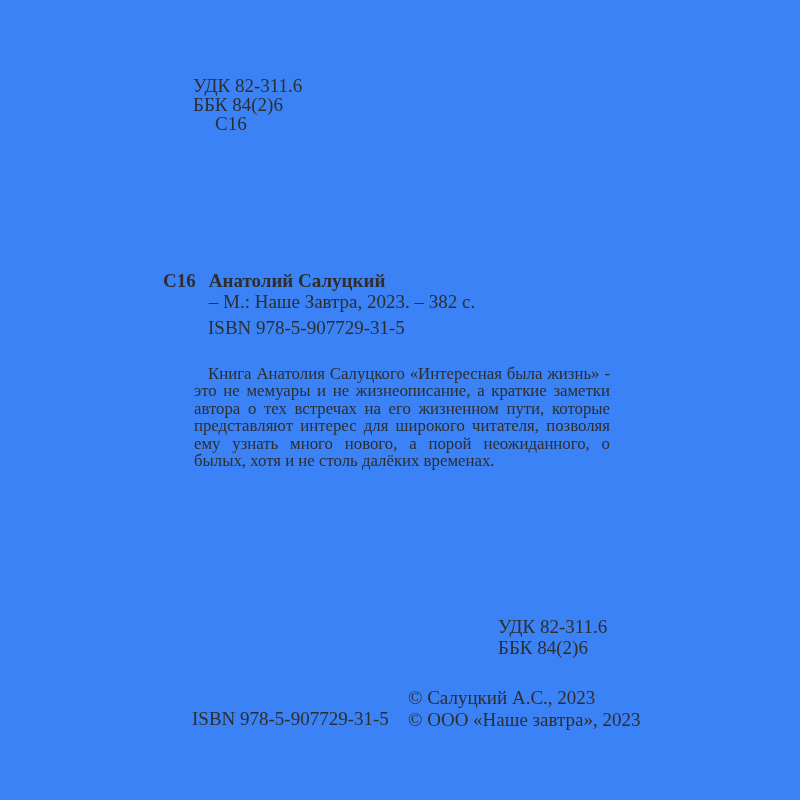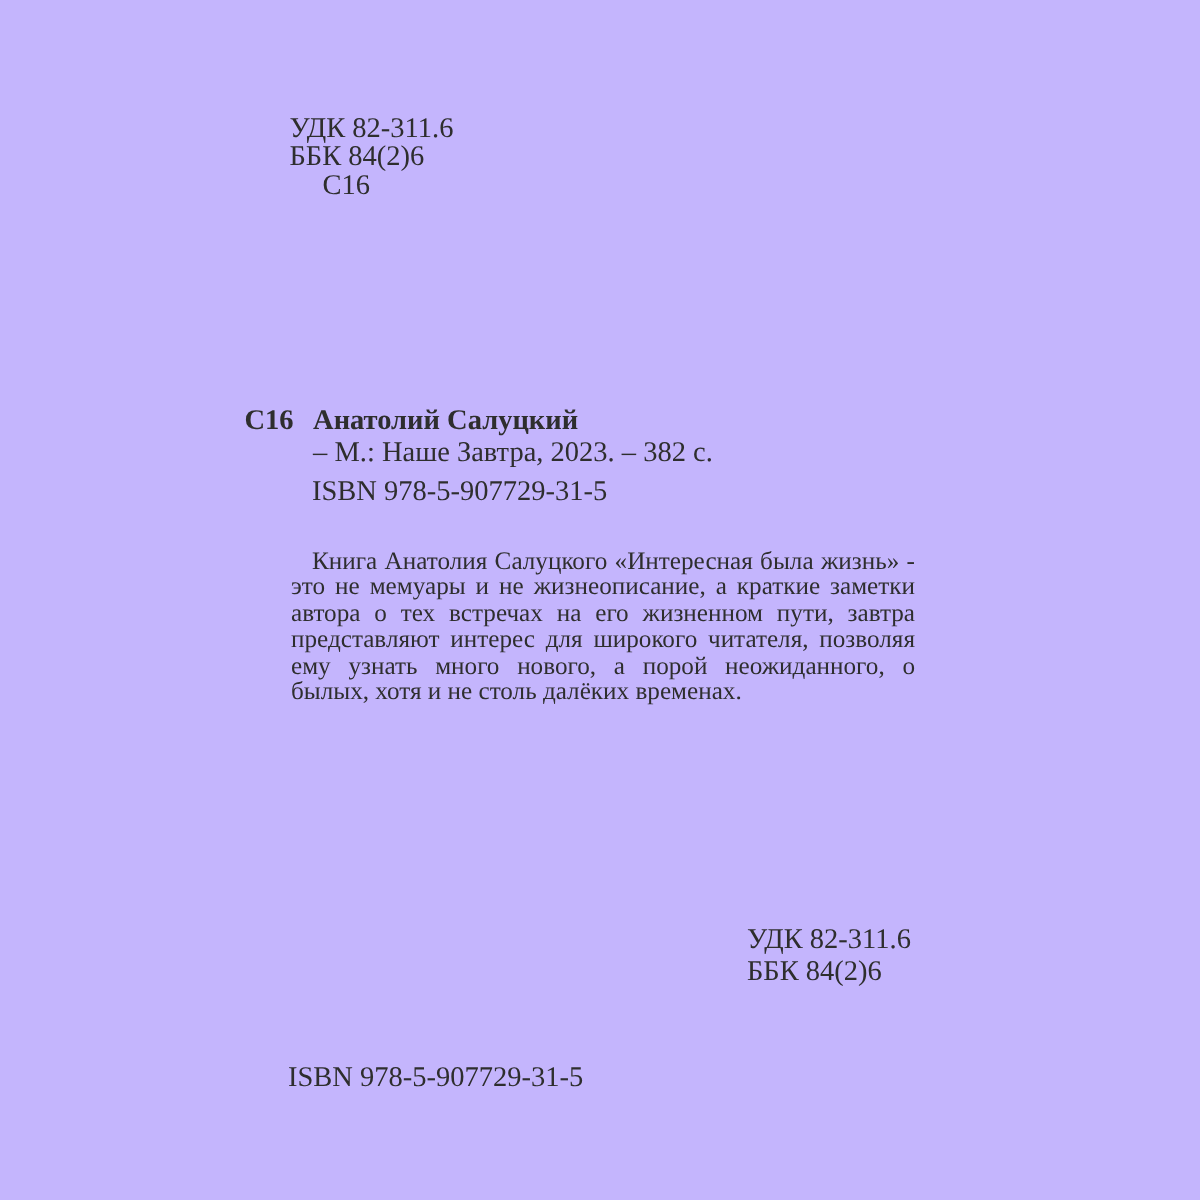--- a/index.html
+++ b/index.html
@@ -4,21 +4,21 @@
 <style>
   html, body {
     margin: 0;
     padding: 0;
     background: #ffffff;
   }
   .page {
     position: relative;
     width: 800px;
     height: 800px;
-    background: #c4b5fd;
+    background: #3b82f6;
     font-family: "Liberation Serif", "DejaVu Serif", serif;
     color: #2e2e2e;
     overflow: hidden;
   }
   .block { position: absolute; }
 
   .top-codes {
     left: 193px;
     top: 76px;
     font-size: 19px;
@@ -94,23 +94,27 @@
   <div class="block catalog">
     <span class="code">С16</span>
     <div>
       <div class="author">Анатолий Салуцкий</div>
       <div>– М.: Наше Завтра, 2023. – 382 с.</div>
     </div>
   </div>
 
   <div class="block isbn-top">ISBN 978-5-907729-31-5</div>
 
-  <p class="block annotation">Книга Анатолия Салуцкого «Интересная была жизнь» - это не мемуары и не жизнеописание, а краткие заметки автора о тех встречах на его жизненном пути, завтра представляют интерес для широкого читателя, позволяя ему узнать много нового, а порой неожиданного, о былых, хотя и не столь далёких временах.</p>
+  <p class="block annotation">Книга Анатолия Салуцкого «Интересная была жизнь» - это не мемуары и не жизнеописание, а краткие заметки автора о тех встречах на его жизненном пути, которые представляют интерес для широкого читателя, позволяя ему узнать много нового, а порой неожиданного, о былых, хотя и не столь далёких временах.</p>
 
   <div class="block bottom-codes">
     <div>УДК 82-311.6</div>
     <div>ББК 84(2)6</div>
   </div>
 
   <div class="block isbn-bottom">ISBN 978-5-907729-31-5</div>
 
+  <div class="block copyright">
+    <div>© Салуцкий А.С., 2023</div>
+    <div>© ООО «Наше завтра», 2023</div>
+  </div>
 
 </div>
 
 </body></html>

